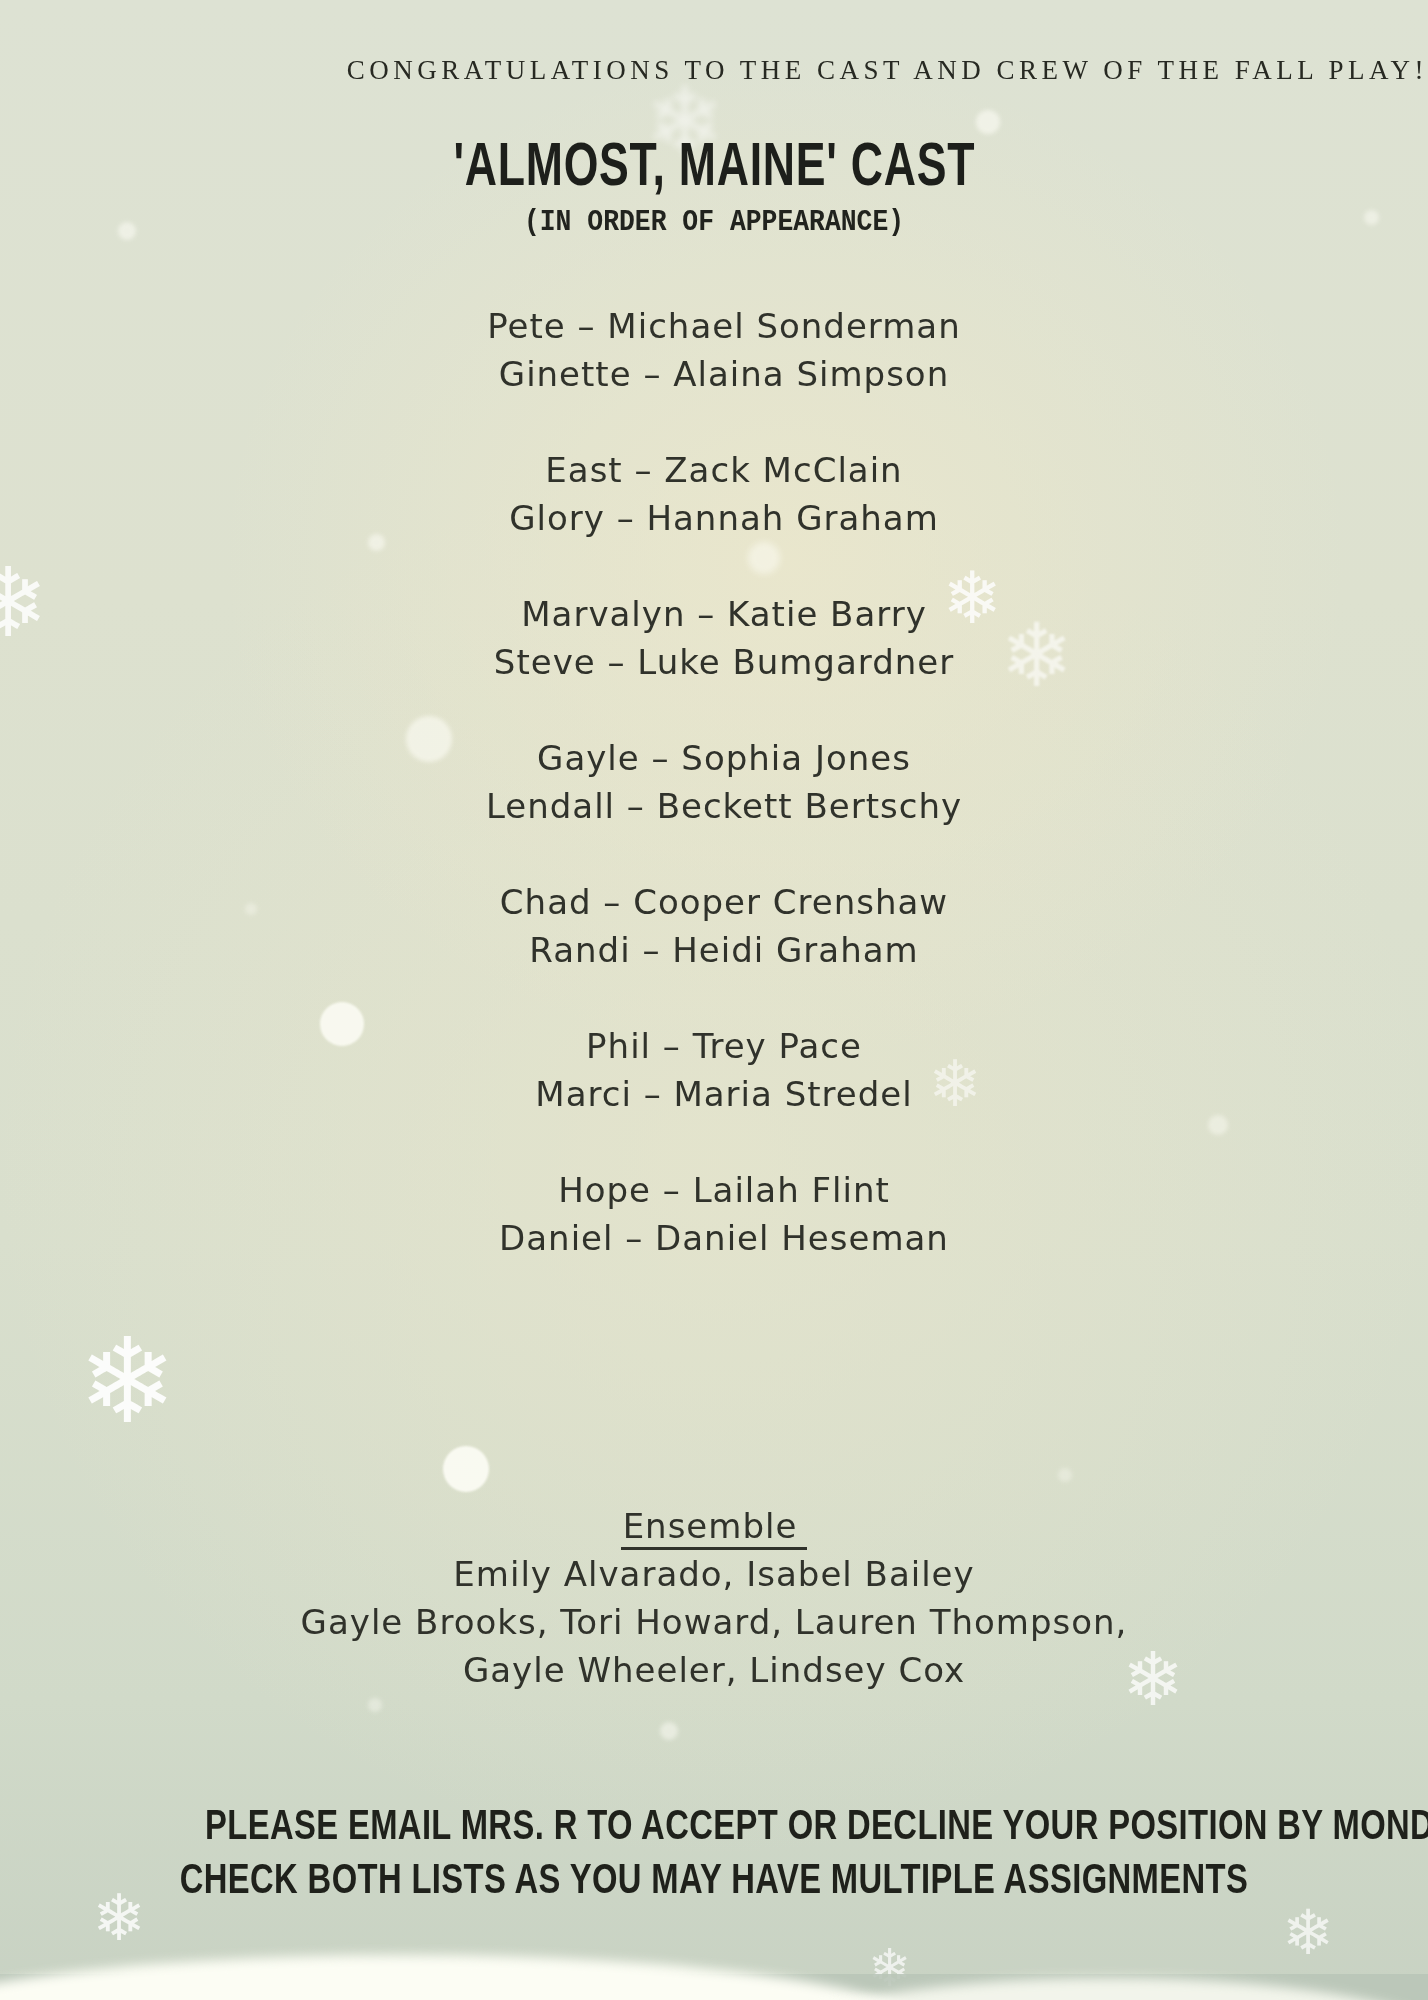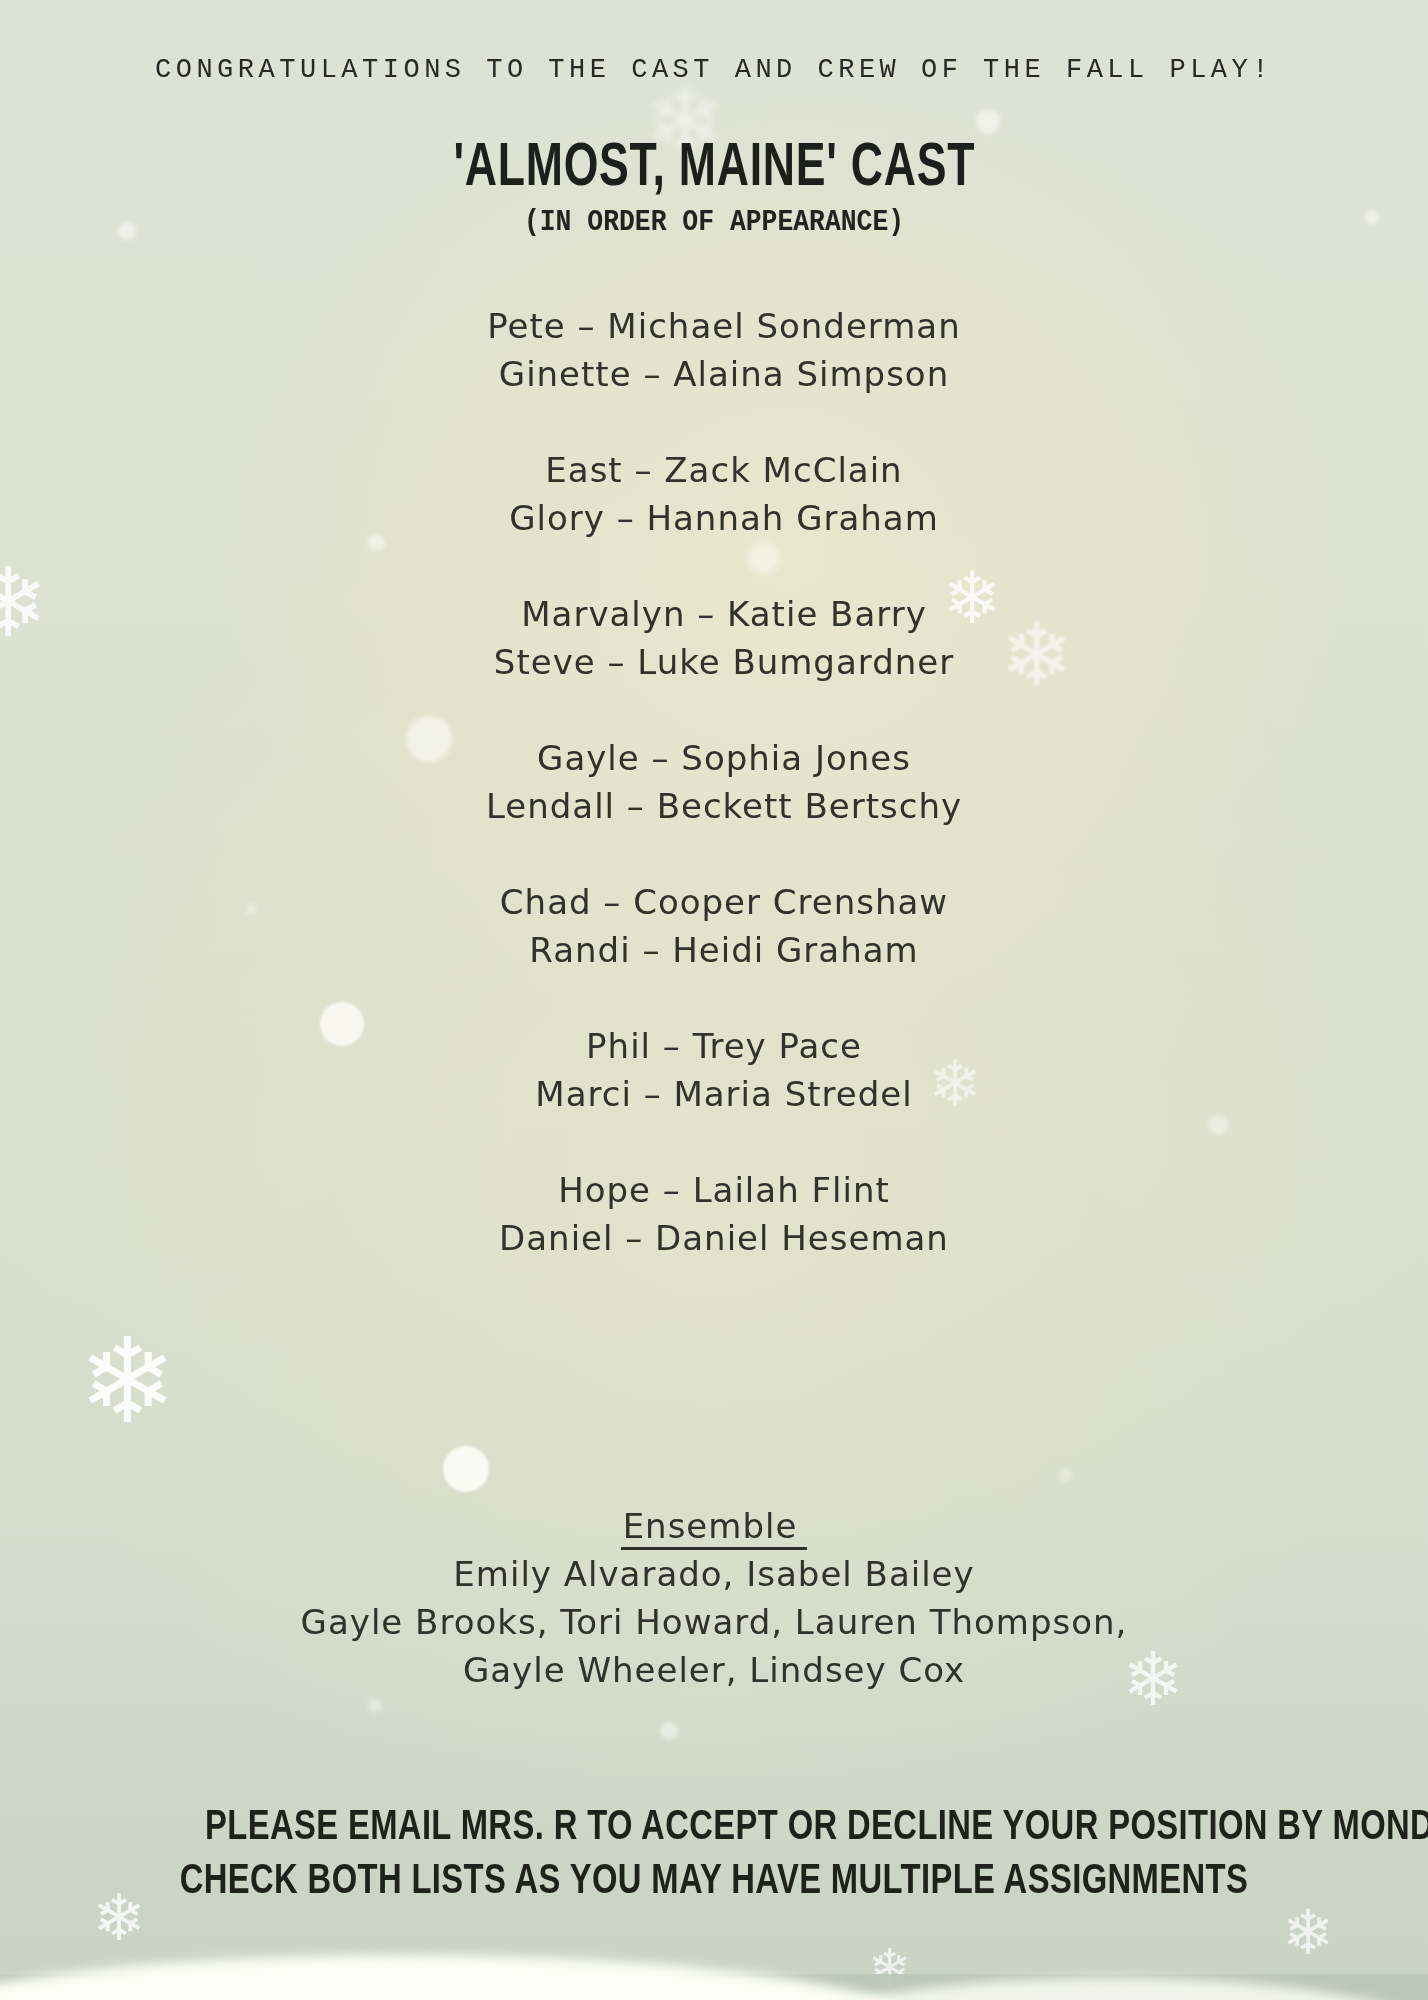--- a/index.html
+++ b/index.html
@@ -12,21 +12,21 @@
     color: #2b2d26;
     background:
       radial-gradient(ellipse 55% 35% at 55% 28%, rgba(235,231,204,0.85), rgba(235,231,204,0) 72%),
       radial-gradient(ellipse 65% 45% at 50% 58%, rgba(231,229,204,0.7), rgba(231,229,204,0) 78%),
       linear-gradient(180deg, #dde2d3 0%, #dde1cf 30%, #d9dfcd 62%, #d1dac9 85%, #c8d2c3 100%);
   }
   .center-line { position: absolute; left: 0; width: 100%; text-align: center; white-space: nowrap; }
   .condensed { display: inline-block; transform-origin: 50% 50%; white-space: nowrap; }
 
   .header-line { top: 50px; line-height: 40px; font-size: 27px; letter-spacing: 4.5px;
-                 font-family: Liberation Mono, monospace; font-weight: 500; color: #272922; }
+                 font-family: Liberation Serif, serif; font-weight: 500; color: #272922; text-align: right; }
   .play-title  { top: 128px; line-height: 72px; font-size: 62px; font-weight: bold;
                  font-family: "Liberation Sans", sans-serif; color: #1d1f1b; }
   .play-title .condensed { transform: scaleX(0.72); letter-spacing: 1px; }
   .subtitle    { top: 204px; line-height: 36px; font-size: 30px; font-weight: bold;
                  font-family: Liberation Mono, monospace; color: #21231e; }
   .subtitle .condensed { transform: scaleX(0.88); }
 
   .cast-list { position: absolute; top: 302px; left: 0; width: 100%; text-align: center; padding-left: 10px; }
   .cast-group { margin-bottom: 48px; }
   .cast-line, .ensemble-line { line-height: 48px; font-size: 34px; letter-spacing: 1px; color: #30322b; }

